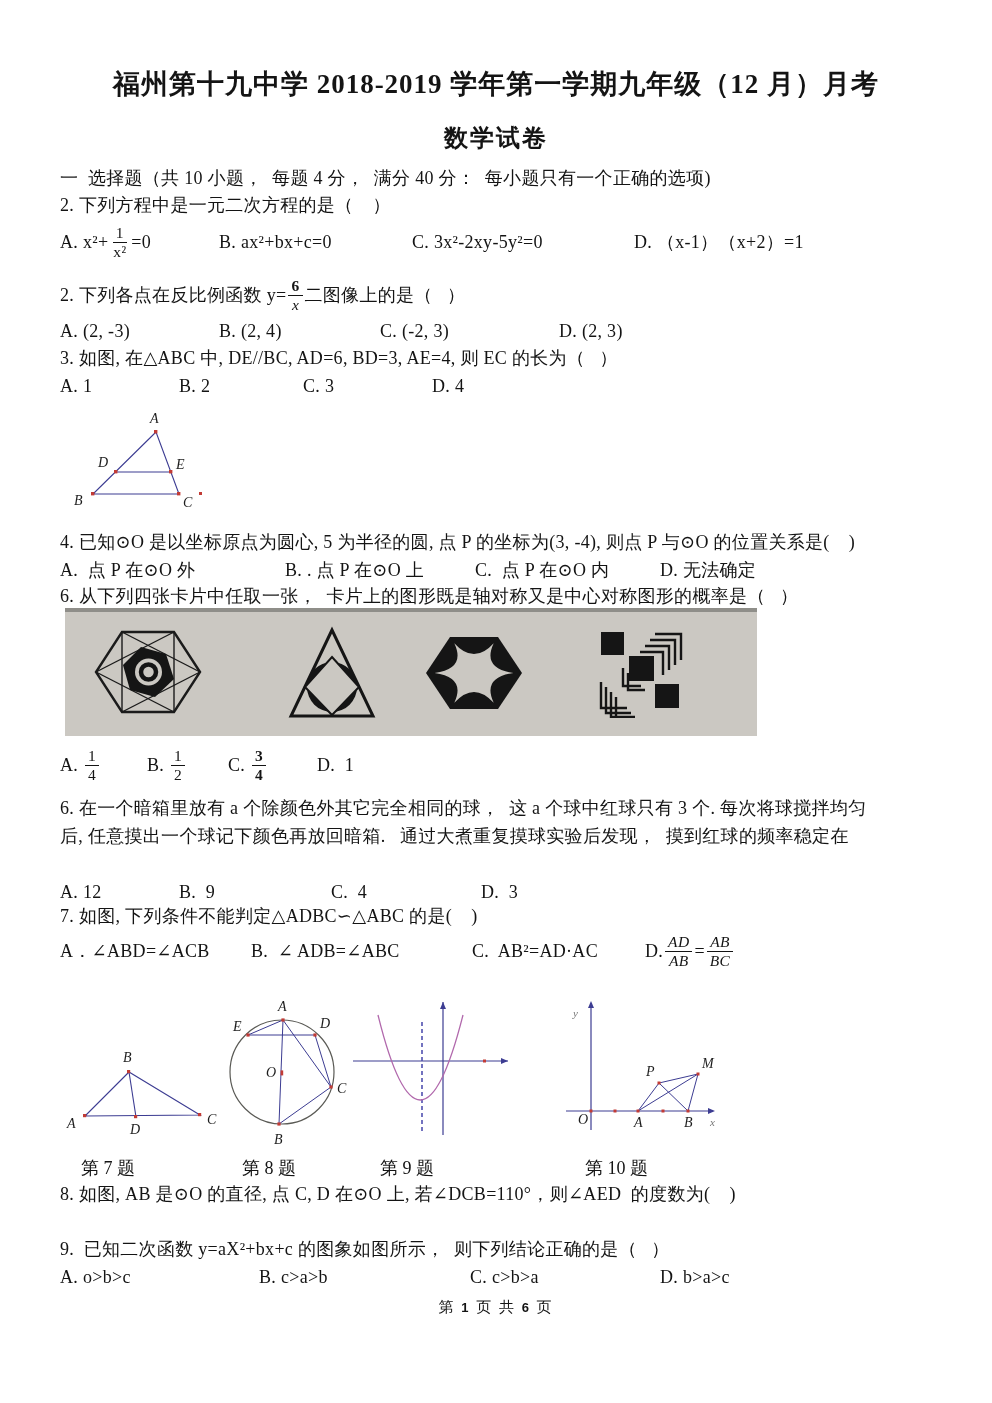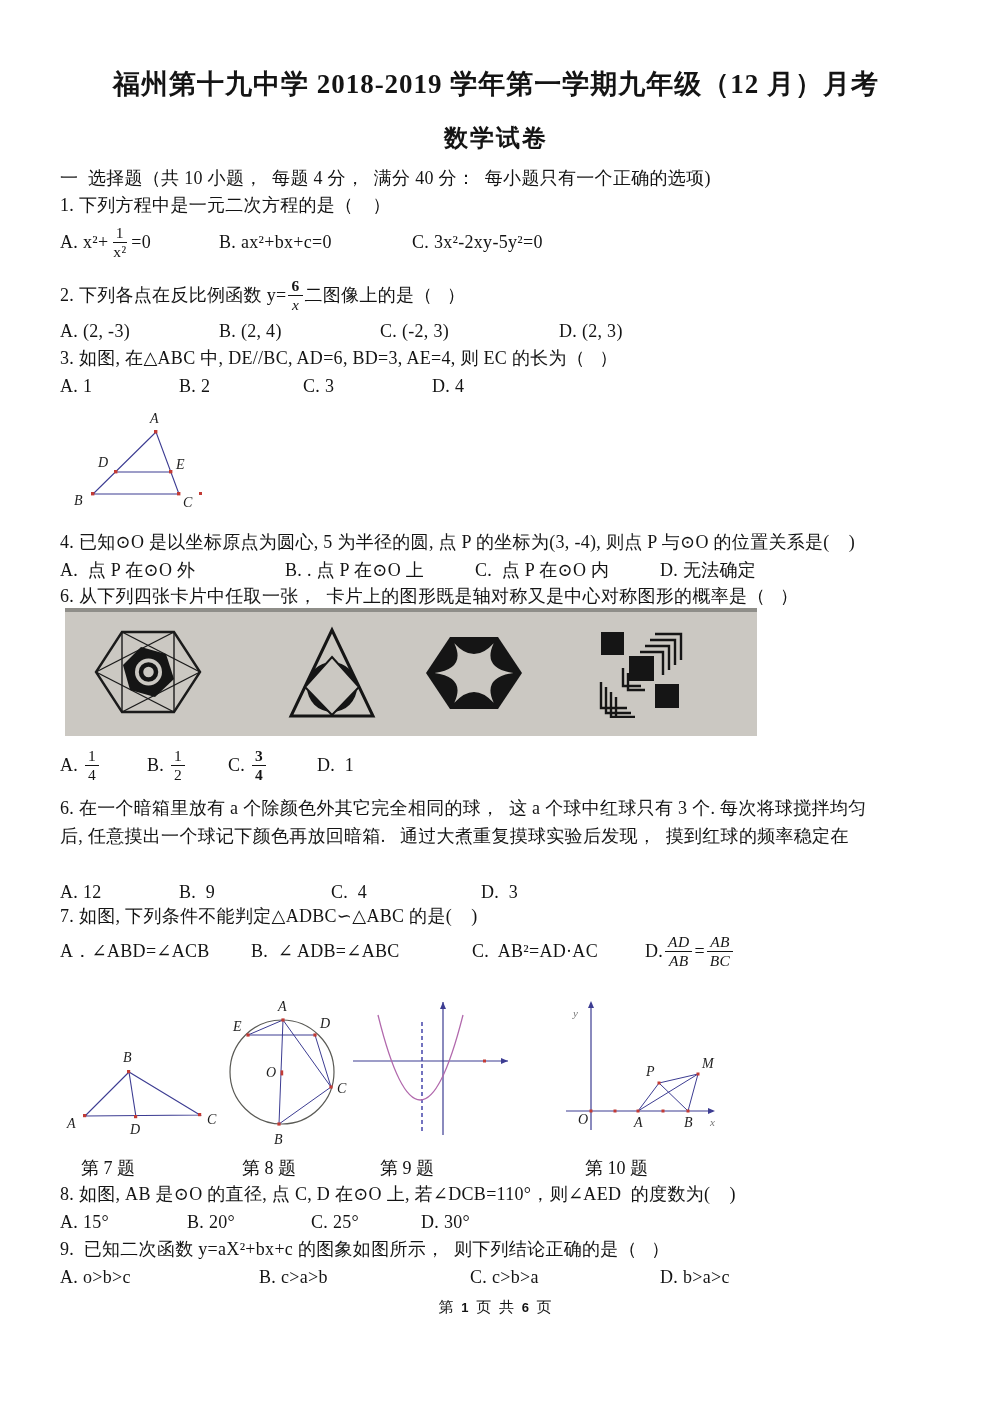--- a/index.html
+++ b/index.html
@@ -27,25 +27,26 @@
 </style>
 </head>
 <body>
 
 <div class="page">
 
   <div class="ctr title" style="top:66px">福州第十九中学 2018-2019 学年第一学期九年级（12 月）月考</div>
   <div class="ctr subtitle" style="top:122px">数学试卷</div>
   <div class="line" style="top:166px">一  选择题（共 10 小题，  每题 4 分，  满分 40 分：  每小题只有一个正确的选项)</div>
 
-  <div class="line" style="top:193px">1. 下列方程中是一元二次方程的是（    ）</div>
+  <div class="line" style="top:193px">2. 下列方程中是一元二次方程的是（    ）</div>
   <div class="row" style="top:216px;height:52px">
     <span class="o" style="left:60px"><span>A. </span><span>x²+</span><span class="frac"><span class="n">1</span><span class="d">x²</span></span><span>=0</span></span>
     <span class="o" style="left:219px">B. ax²+bx+c=0</span>
     <span class="o" style="left:412px">C. 3x²-2xy-5y²=0</span>
+    <span class="o" style="left:634px">D. （x-1）（x+2）=1</span>
   </div>
 
   <div class="row" style="top:272px;height:46px">
     <span class="o" style="left:60px"><span>2. 下列各点在反比例函数 y=</span><span class="frac"><span class="n" style="font-weight:bold">6</span><span class="d it">x</span></span><span>二图像上的是（   ）</span></span>
   </div>
   <div class="row" style="top:318px;height:26px">
     <span class="o" style="left:60px">A. (2, -3)</span>
     <span class="o" style="left:219px">B. (2, 4)</span>
     <span class="o" style="left:380px">C. (-2, 3)</span>
     <span class="o" style="left:559px">D. (2, 3)</span>
@@ -256,26 +257,20 @@
   </svg>
 
   <div class="row" style="top:1156px;height:26px">
     <span class="cap" style="left:81px">第 7 题</span>
     <span class="cap" style="left:242px">第 8 题</span>
     <span class="cap" style="left:380px">第 9 题</span>
     <span class="cap" style="left:585px">第 10 题</span>
   </div>
 
   <div class="line" style="top:1182px">8. 如图, AB 是⊙O 的直径, 点 C, D 在⊙O 上, 若∠DCB=110°，则∠AED  的度数为(    )</div>
-  <div class="row" style="top:1209px;height:26px">
-    <span class="o" style="left:60px">A. 15°</span>
-    <span class="o" style="left:187px">B. 20°</span>
-    <span class="o" style="left:311px">C. 25°</span>
-    <span class="o" style="left:421px">D. 30°</span>
-  </div>
 
   <div class="line" style="top:1237px">9.  已知二次函数 y=aX²+bx+c 的图象如图所示，  则下列结论正确的是（   ）</div>
   <div class="row" style="top:1264px;height:26px">
     <span class="o" style="left:60px">A. o&gt;b&gt;c</span>
     <span class="o" style="left:259px">B. c&gt;a&gt;b</span>
     <span class="o" style="left:470px">C. c&gt;b&gt;a</span>
     <span class="o" style="left:660px">D. b&gt;a&gt;c</span>
   </div>
 
   <div class="ctr footer" style="top:1298px"><span>第 </span><b>1</b><span> 页 共 </span><b>6</b><span> 页</span></div>

